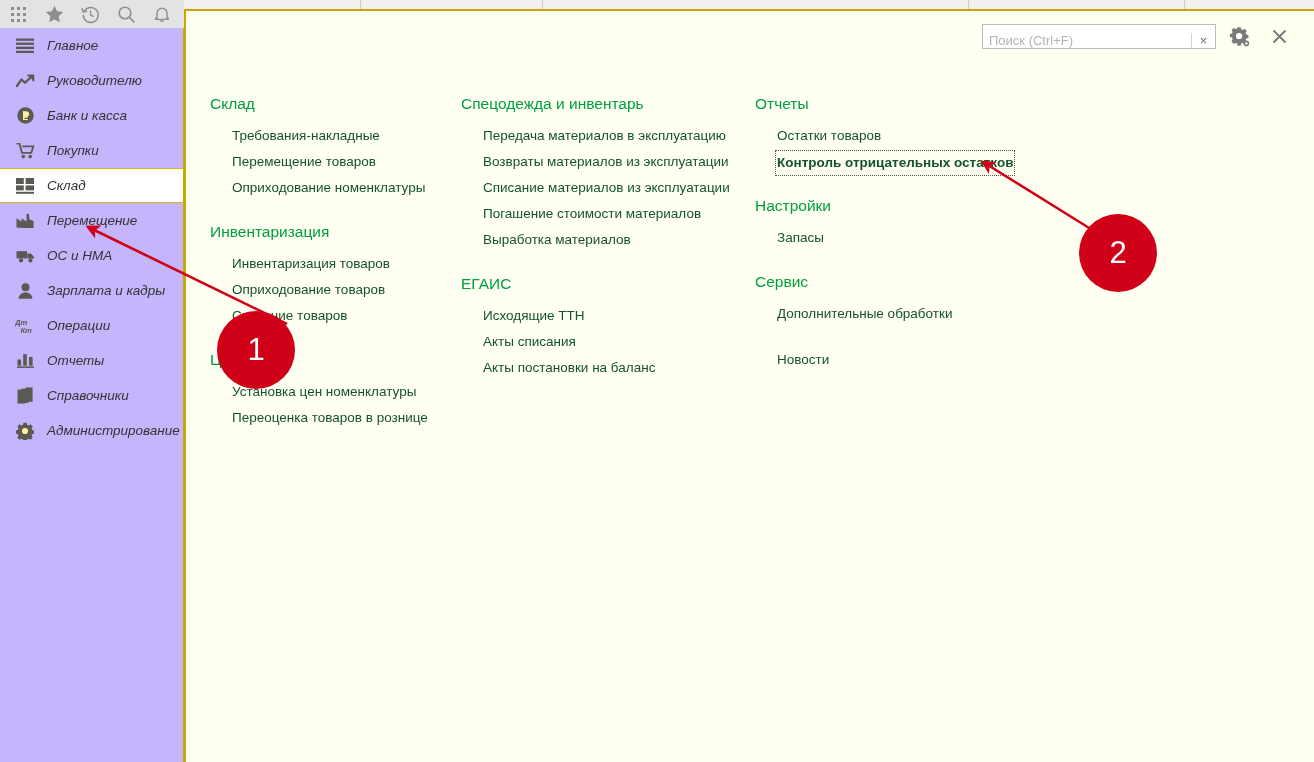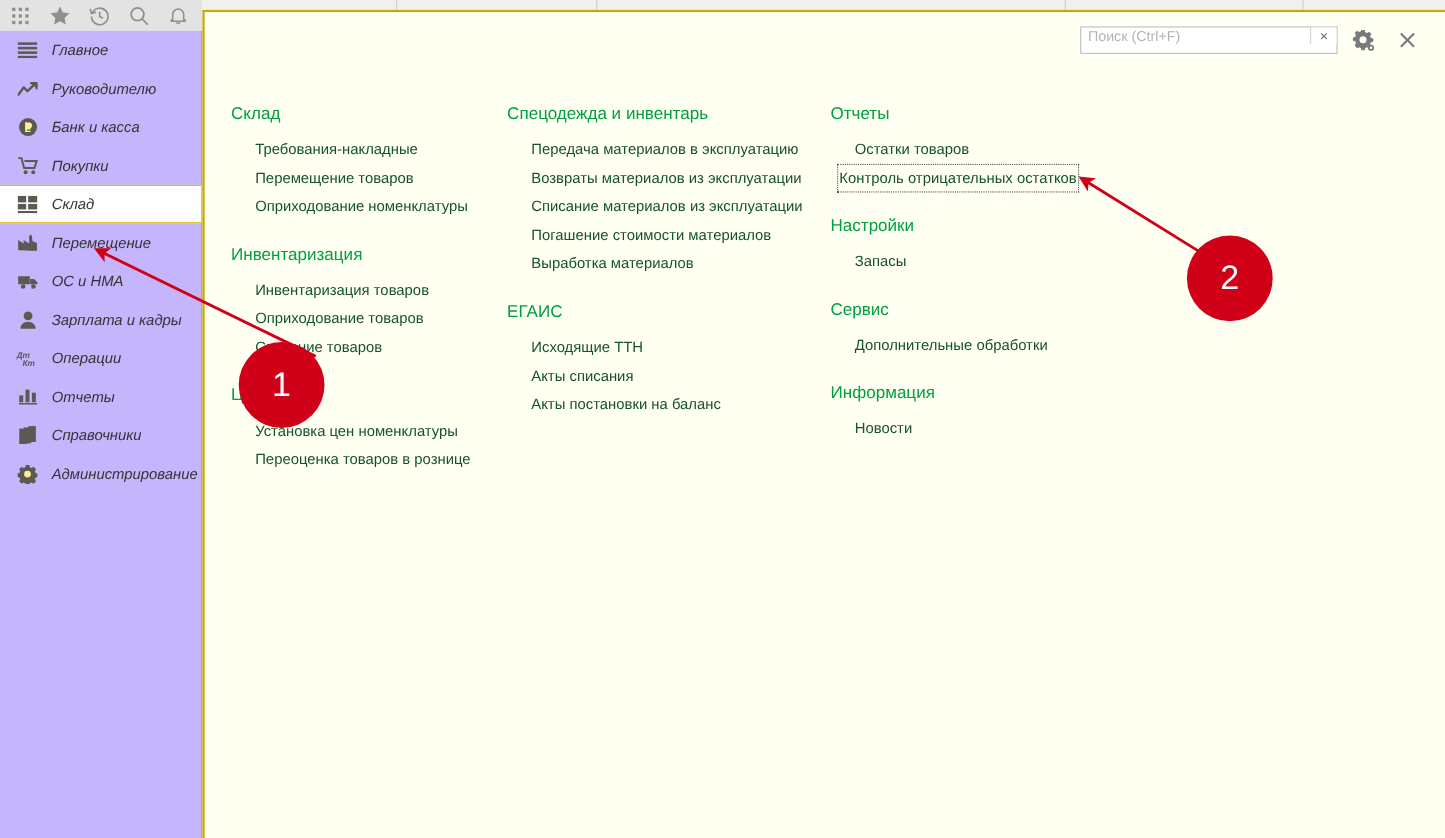--- a/index.html
+++ b/index.html
@@ -69,21 +69,21 @@
     background: #fffff2;
     border-left: 2px solid #c8a800;
   }
 
   
   .search-wrap {
     position: absolute; right: 18px; top: 10px;
     display: flex; align-items: center; gap: 0;
   }
   .search-box {
-    display: flex; align-items: flex-start;
+    display: flex; align-items: flex-end;
     width: 234px; height: 25px;
     border: 1px solid #bdbdbd; background: #ffffff;
   }
   .search-box input {
     flex: 1; border: none; outline: none; background: transparent;
     padding: 0 6px; font-size: 13px; color: #444;
     font-family: "Liberation Sans", "DejaVu Sans", sans-serif;
   }
   .search-box input::placeholder { color: #b4b4b4; }
   .search-clear {
@@ -116,24 +116,25 @@
   .group-item {
     color: #14532d;
     font-size: 13.5px;
     line-height: 26px;
     padding-left: 22px;
     white-space: nowrap;
   }
   .group-item.focused {
     display: inline-block;
     padding-left: 0;
-    margin-left: 8px;
+    margin-left: 22px;
     outline: 1px dotted #555;
     outline-offset: 1px;
     line-height: 22px;
+    font-weight: bold;
   }
   .focus-row { line-height: 26px; }
 
   
   .overlay {
     position: absolute; left: 0; top: 0; width: 1314px; height: 762px;
     pointer-events: none;
   }
   .badge {
     position: absolute;
@@ -388,21 +389,20 @@
           </div>
           <div class="group">
             <div class="group-title">Настройки</div>
             <div class="group-item">Запасы</div>
           </div>
           <div class="group">
             <div class="group-title">Сервис</div>
             <div class="group-item">Дополнительные обработки</div>
           </div>
           <div class="group">
-            <div class="group-title">Информация</div>
             <div class="group-item">Новости</div>
           </div>
         </div>
       </div>
   </main>
 
   <svg class="overlay" id="overlay-svg" viewBox="0 0 1314 762" xmlns="http://www.w3.org/2000/svg">
       <defs>
         <marker id="ah" markerWidth="5.5" markerHeight="5.5" refX="4.4" refY="2.75" orient="auto">
           <path d="M0,0 L5.5,2.75 L0,5.5 L1.4,2.75 z" fill="#d00019"></path>

